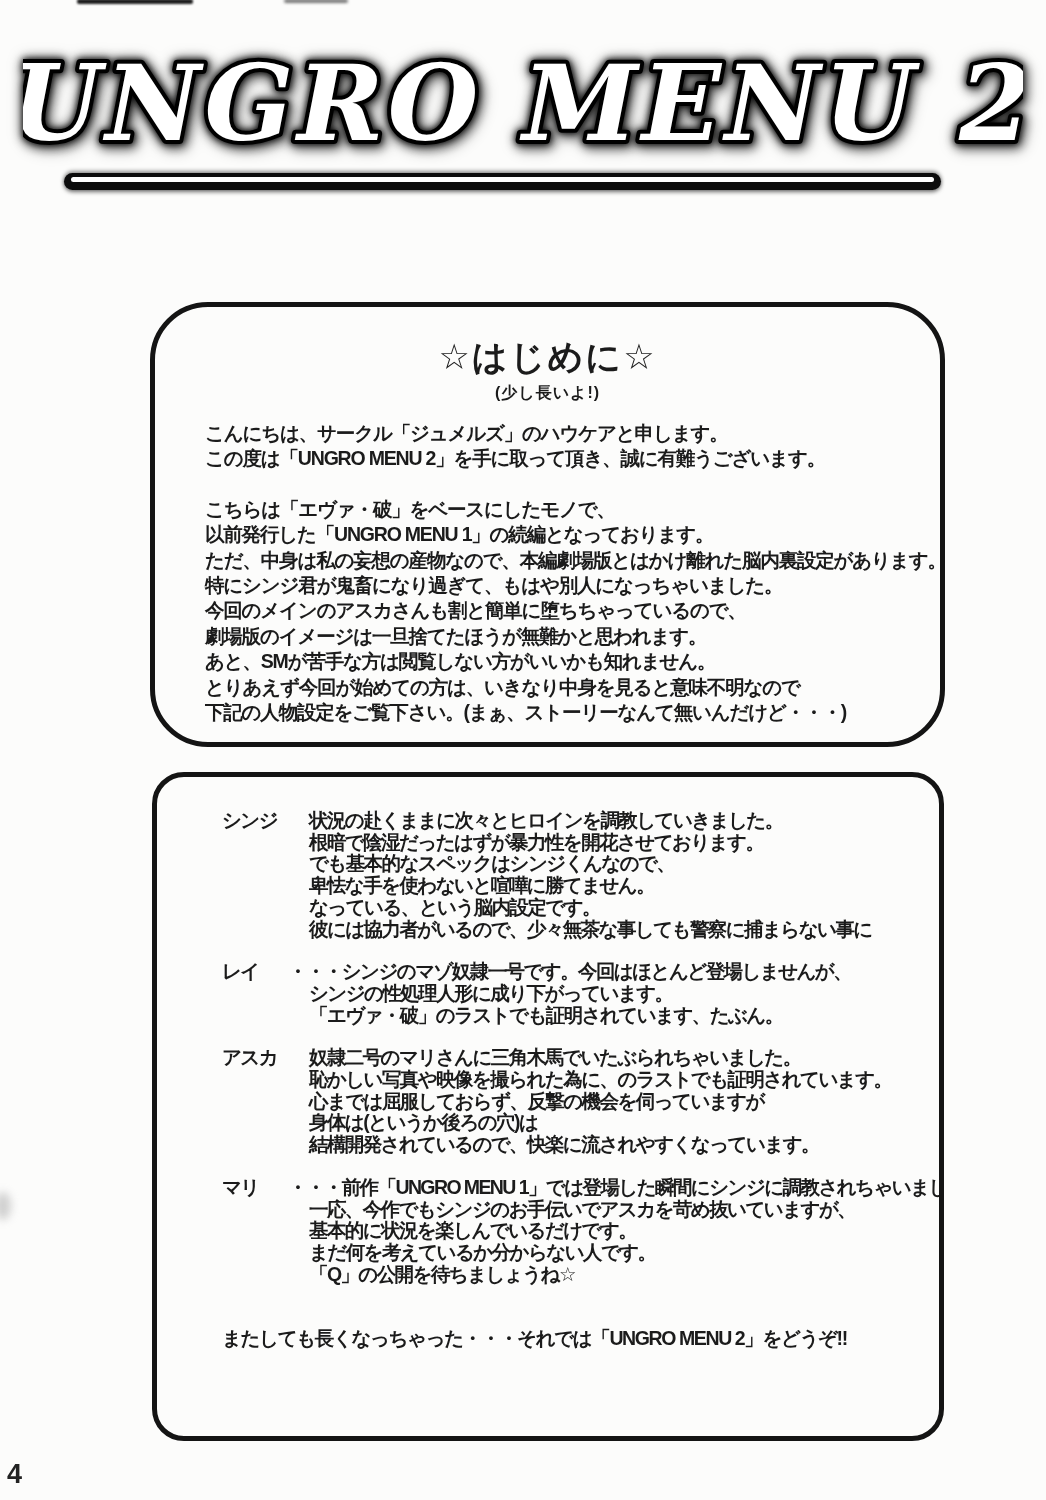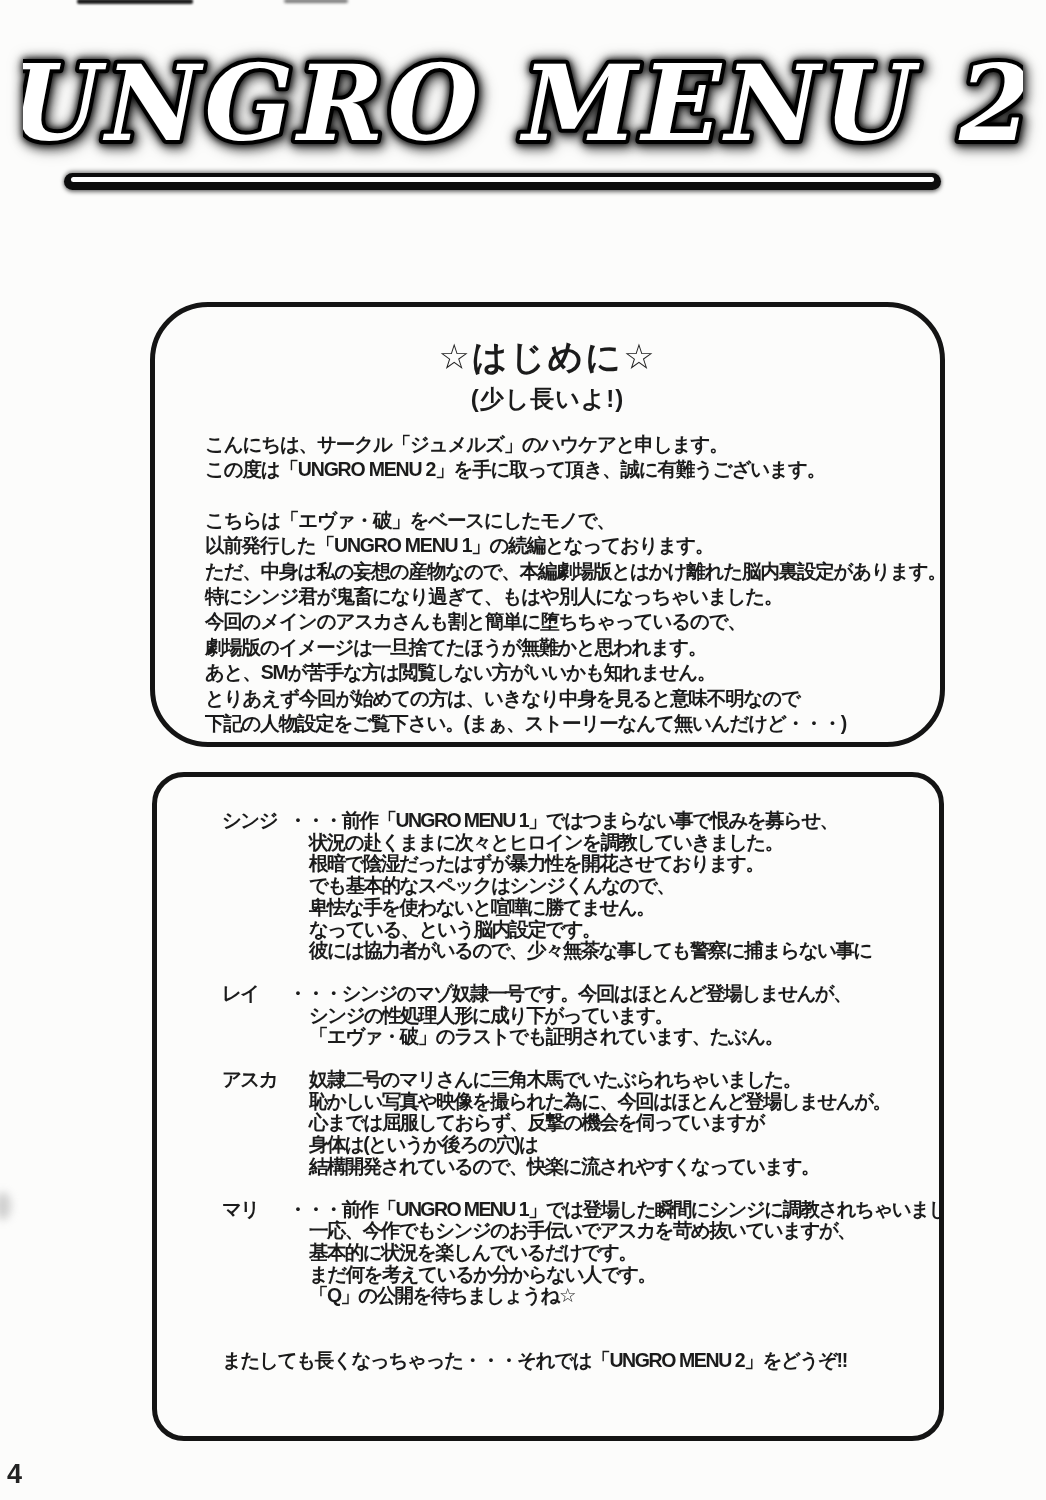--- a/index.html
+++ b/index.html
@@ -28,21 +28,21 @@
   .divider{position:absolute;left:64px;top:173px;width:877px;height:17px;background:#0c0c0c;border-radius:9px;
     box-shadow:0 2px 4px rgba(0,0,0,.55), 0 -2px 4px rgba(0,0,0,.4);}
   .divider-stripe{position:absolute;left:7px;right:7px;top:4px;height:5px;background:#ffffff;border-radius:3px;}
 
   
   .rbox{position:absolute;border:5px solid #141414;box-sizing:border-box;background:transparent;overflow:hidden;}
   .box-intro{left:150px;top:302px;width:795px;height:445px;border-radius:58px;}
   .box-chars{left:152px;top:772px;width:792px;height:669px;border-radius:32px;}
 
   .box-heading{margin-top:27px;text-align:center;font-size:35px;font-weight:bold;letter-spacing:2px;}
-  .box-subheading{margin-top:2px;text-align:center;font-size:24px;font-weight:bold;letter-spacing:1px;}
+  .box-subheading{margin-top:2px;text-align:center;font-size:16px;font-weight:bold;letter-spacing:1px;}
 
   .intro-lines{margin:17px 0 0 50px;font-size:19.5px;line-height:25.4px;
     font-weight:600;letter-spacing:-1.2px;white-space:nowrap;}
   .bline{min-height:1em;}
   .bline.blank{height:25px;}
 
   .entries{margin:33px 0 0 65px;font-size:19.5px;line-height:21.7px;
     font-weight:600;letter-spacing:-1.6px;white-space:nowrap;}
   .entry{display:flex;margin-bottom:21px;}
   .entry-name{width:66px;flex:none;}
@@ -87,42 +87,41 @@
         <div class="bline">とりあえず今回が始めての方は、いきなり中身を見ると意味不明なので</div>
         <div class="bline">下記の人物設定をご覧下さい。(まぁ、ストーリーなんて無いんだけど・・・)</div>
       </div>
   </div>
 
   <div class="rbox box-chars">
     <div class="entries">
         <div class="entry">
           <div class="entry-name">シンジ</div>
           <div class="entry-text">
-            <div class="bline">・・・前作「UNGRO MENU 1」ではつまらない事で恨みを募らせ、</div>
             <div class="bline cont">状況の赴くままに次々とヒロインを調教していきました。</div>
             <div class="bline cont">根暗で陰湿だったはずが暴力性を開花させております。</div>
             <div class="bline cont">でも基本的なスペックはシンジくんなので、</div>
             <div class="bline cont">卑怯な手を使わないと喧嘩に勝てません。</div>
             <div class="bline cont">なっている、という脳内設定です。</div>
             <div class="bline cont">彼には協力者がいるので、少々無茶な事しても警察に捕まらない事に</div>
           </div>
         </div>
         <div class="entry">
           <div class="entry-name">レイ</div>
           <div class="entry-text">
             <div class="bline">・・・シンジのマゾ奴隷一号です。今回はほとんど登場しませんが、</div>
             <div class="bline cont">シンジの性処理人形に成り下がっています。</div>
             <div class="bline cont">「エヴァ・破」のラストでも証明されています、たぶん。</div>
           </div>
         </div>
         <div class="entry">
           <div class="entry-name">アスカ</div>
           <div class="entry-text">
             <div class="bline cont">奴隷二号のマリさんに三角木馬でいたぶられちゃいました。</div>
-            <div class="bline cont">恥かしい写真や映像を撮られた為に、今回はほとんど登場しませんが。</div>
+            <div class="bline cont">恥かしい写真や映像を撮られた為に、のラストでも証明されています。</div>
             <div class="bline cont">心までは屈服しておらず、反撃の機会を伺っていますが</div>
             <div class="bline cont">身体は(というか後ろの穴)は</div>
             <div class="bline cont">結構開発されているので、快楽に流されやすくなっています。</div>
           </div>
         </div>
         <div class="entry">
           <div class="entry-name">マリ</div>
           <div class="entry-text">
             <div class="bline">・・・前作「UNGRO MENU 1」では登場した瞬間にシンジに調教されちゃいました。</div>
             <div class="bline cont">一応、今作でもシンジのお手伝いでアスカを苛め抜いていますが、</div>

